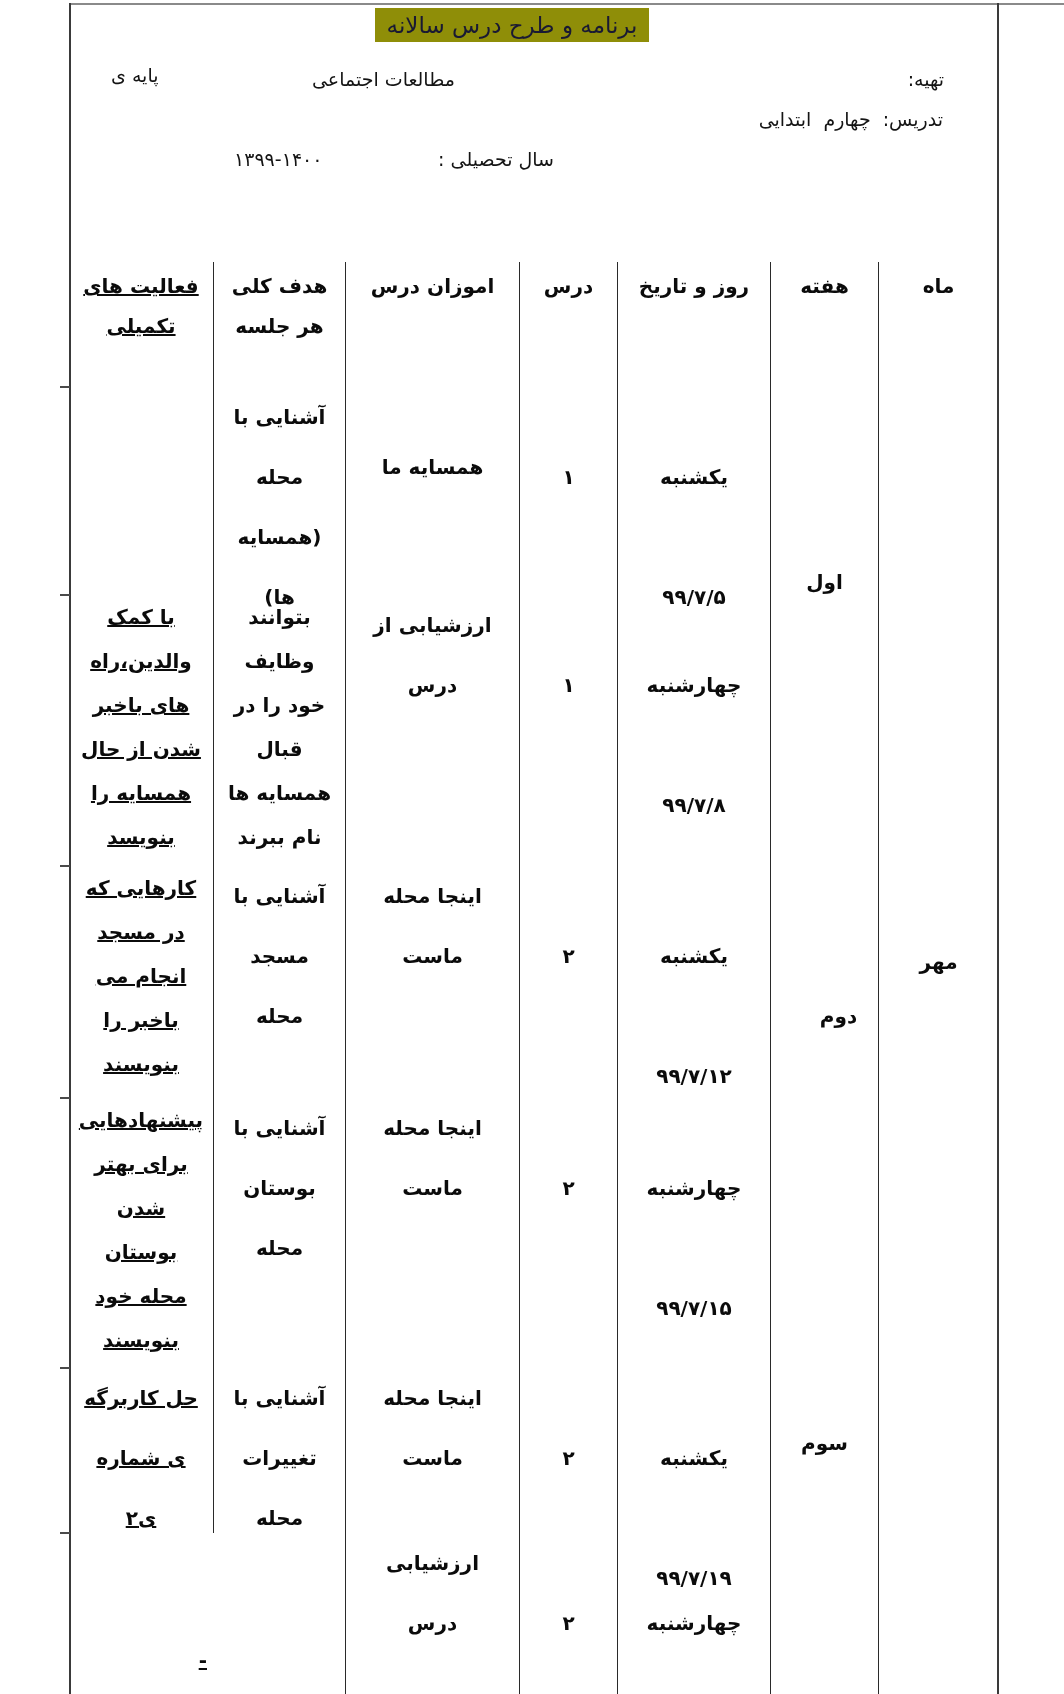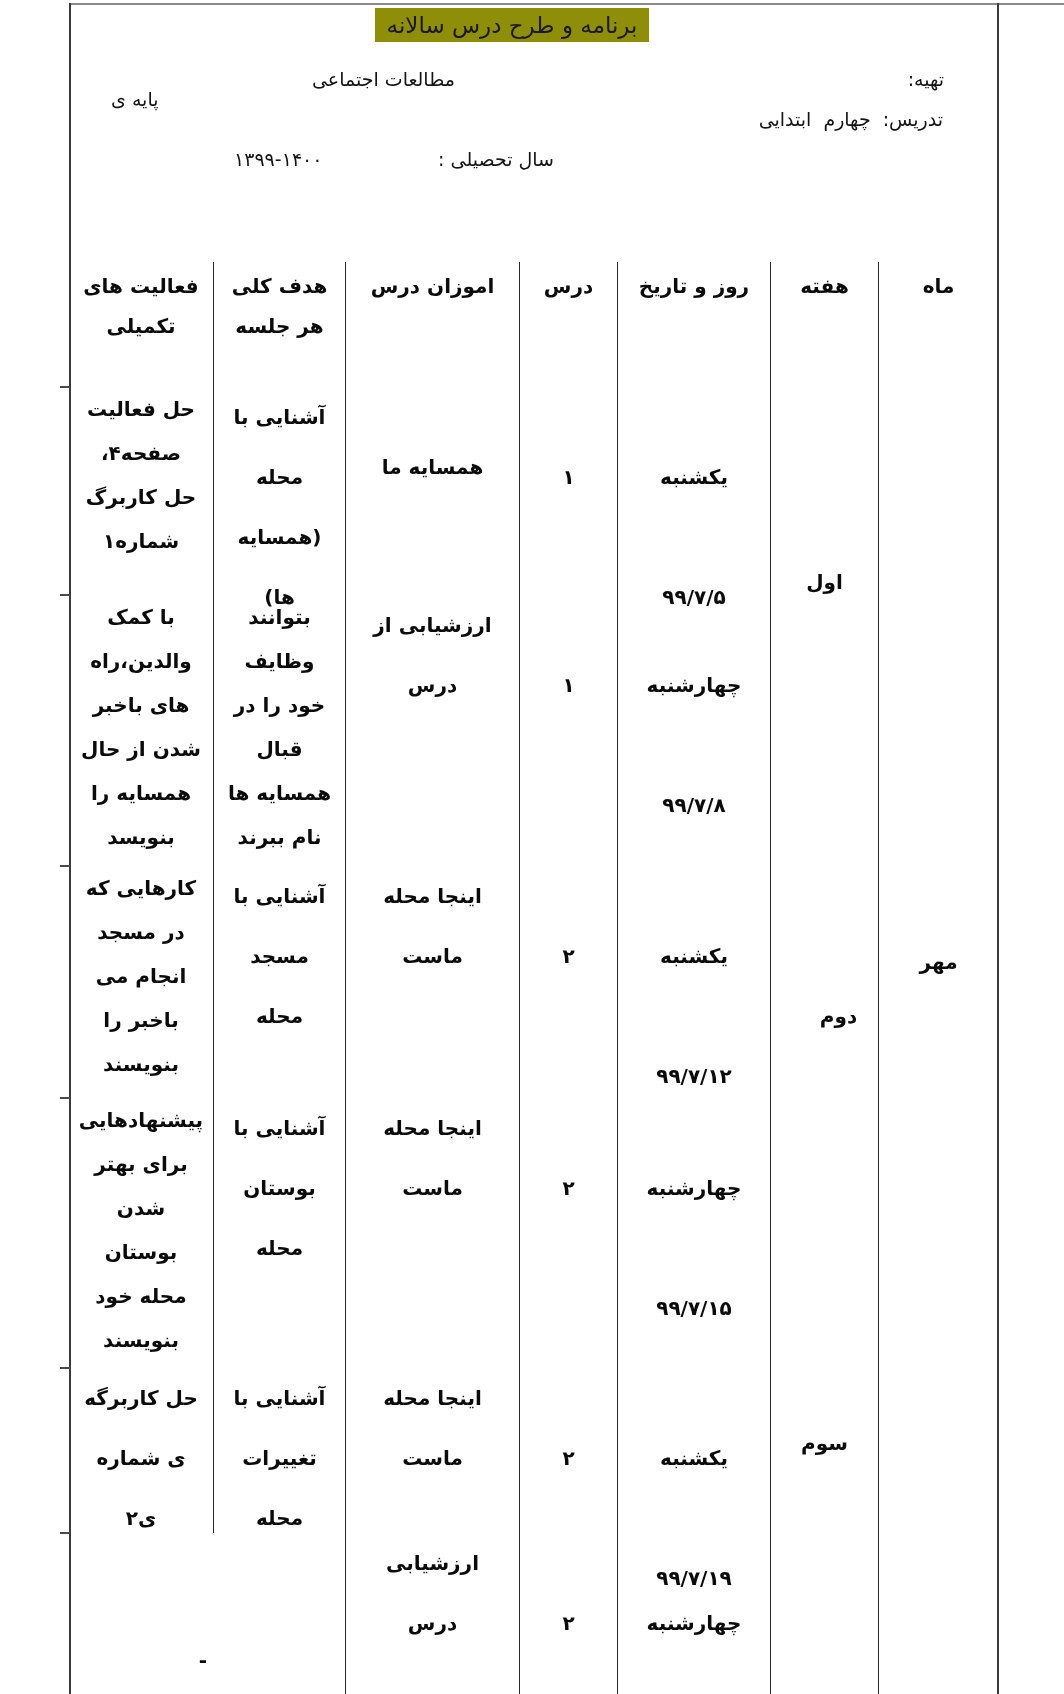--- a/index.html
+++ b/index.html
@@ -18,38 +18,38 @@
   .doc-title{position:absolute;left:0;top:8px;width:100%;text-align:center;}
   .doc-title .hl{
     display:inline-block;background:#8f8e08;color:#191933;
     font-size:23px;line-height:32px;padding:1px 12px;font-weight:500;
   }
   
   .meta{position:absolute;font-size:19px;white-space:pre;color:#141414;}
   .m-prepared{top:68px;right:80px;}
   .m-school{top:68px;right:198px;}
   .m-subject{top:68px;left:312px;}
-  .m-grade{top:88px;left:111px;}
+  .m-grade{top:64px;left:111px;}
   .m-teach{top:108px;right:81px;}
   .m-teach .val{margin-right:12px;}
   .m-yearlabel{top:148px;right:470px;}
   .m-yearvalue{top:148px;left:234px;}
   
   .grid{
     position:absolute;left:69px;top:262px;width:929px;height:1432px;
     display:grid;direction:rtl;
     grid-template-columns:120px 108px 153px 98px 174px 132px 144px;
     grid-template-rows:125px 208px 271px 232px 270px 165px 161px;
   }
   .cell{
     border-left:1.5px solid #2a2a2a;
     font-weight:bold;font-size:20px;text-align:center;
     white-space:pre-line;color:#0b0b0b;line-height:60px;
   }
-  .cell.nob{border-left:none;}
+  .cell.nob{border-left:none;text-decoration:underline;}
   .hdr{line-height:40px;padding-top:4px;}
   .lh-sm{line-height:44px;}
   .lesson{padding-top:60px;}
   .t-center1{padding-top:50px;}
   .wk1{padding-top:175px;line-height:40px;}
   .wk2{padding-top:130px;line-height:40px;padding-left:28px;}
   .wk3{padding-top:55px;line-height:40px;}
   .month{padding-top:555px;line-height:40px;}
   .date-cell span{display:block;}
   .dash-cell{text-align:start;padding-right:6px;padding-top:112px;line-height:30px;}
@@ -94,24 +94,20 @@
     <div class="cell date-cell" style="grid-area:2/3">
       <span>یکشنبه</span>
       <span dir="ltr">۹۹/۷/۵</span>
     </div>
     <div class="cell lesson" style="grid-area:2/4">۱</div>
     <div class="cell t-center1" style="grid-area:2/5">همسایه ما</div>
     <div class="cell" style="grid-area:2/6">آشنایی با
 محله
 (همسایه
 ها)</div>
-    <div class="cell nob lh-sm" style="grid-area:2/7">حل فعالیت
-صفحه۴،
-حل کاربرگ
-شماره۱</div>
 
     <div class="cell date-cell" style="grid-area:3/3">
       <span>چهارشنبه</span>
       <span dir="ltr">۹۹/۷/۸</span>
     </div>
     <div class="cell lesson" style="grid-area:3/4">۱</div>
     <div class="cell" style="grid-area:3/5">ارزشیابی از
 درس</div>
     <div class="cell lh-sm" style="grid-area:3/6">بتوانند
 وظایف

